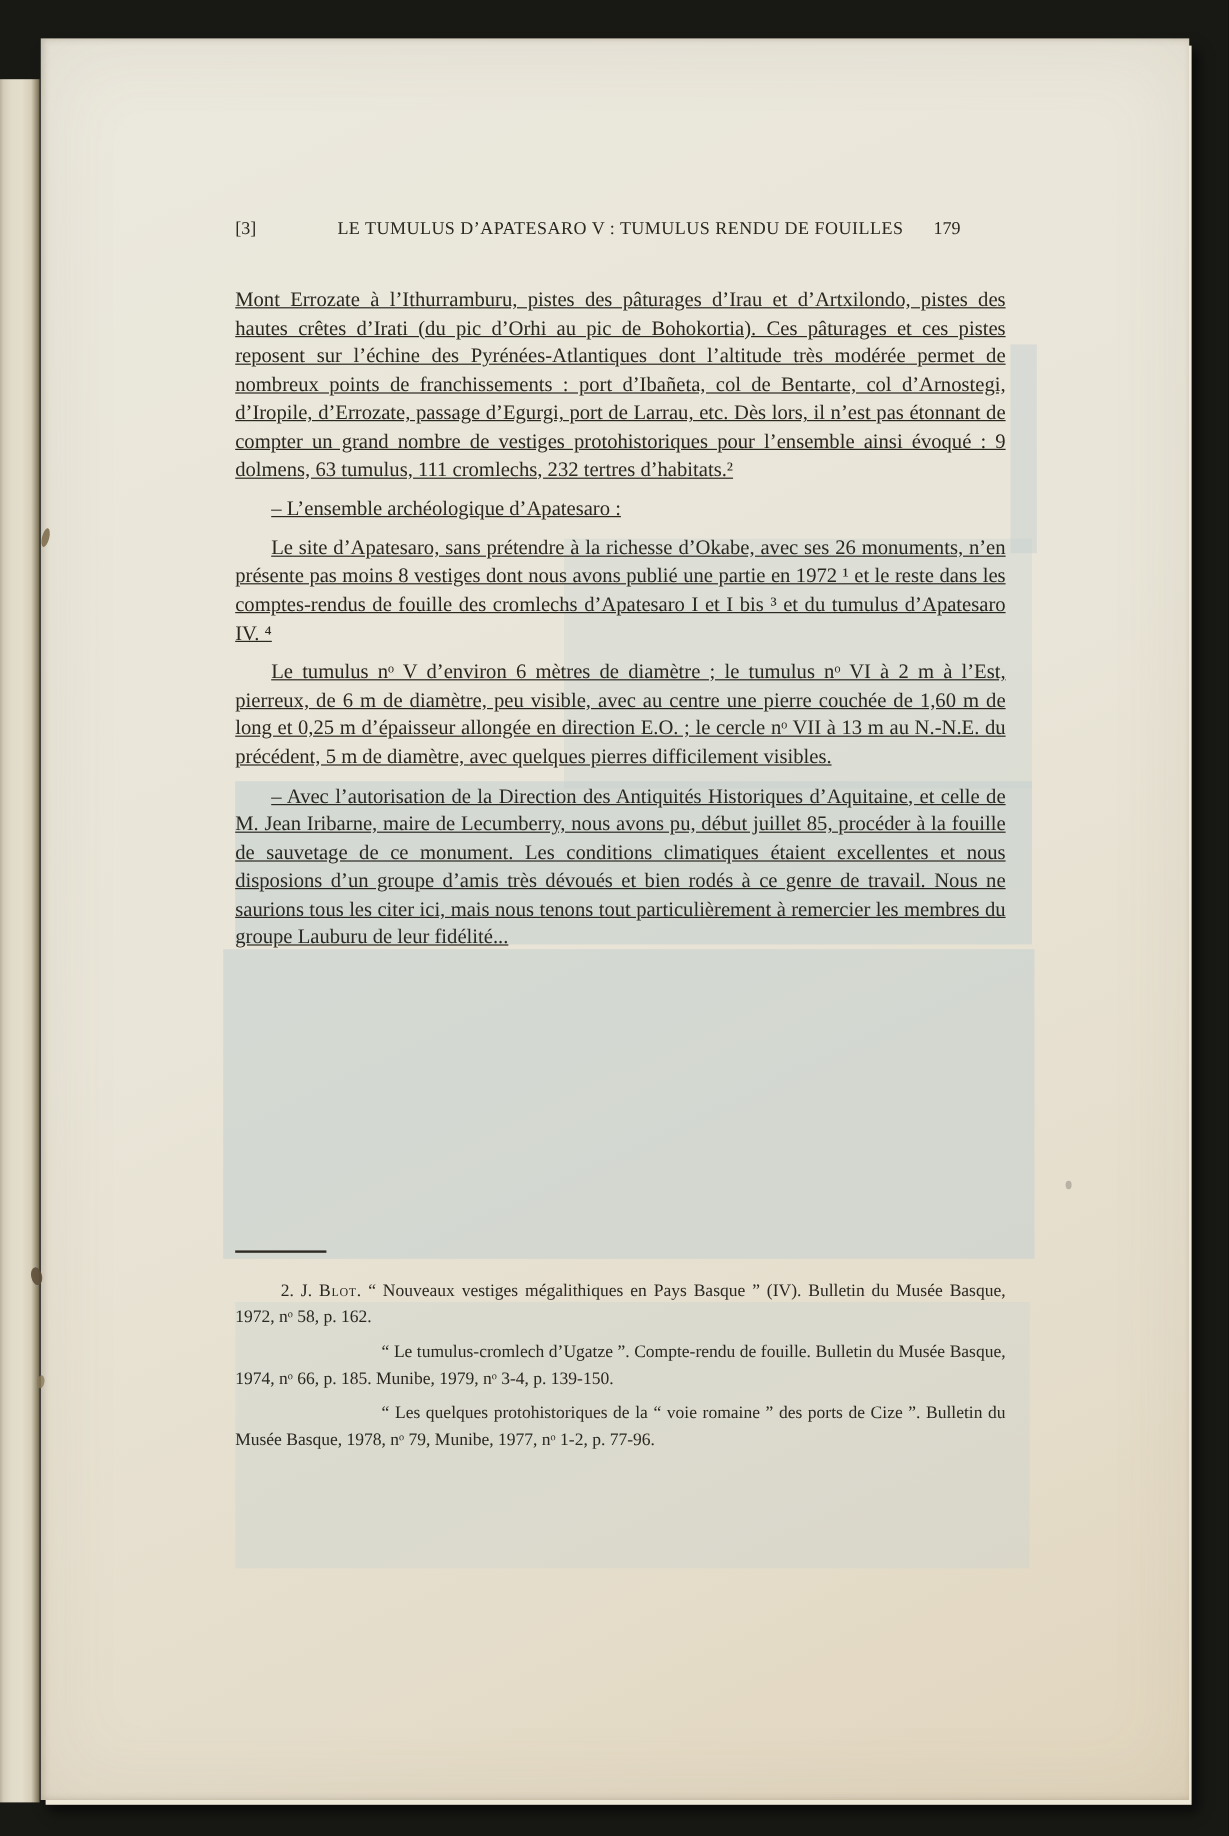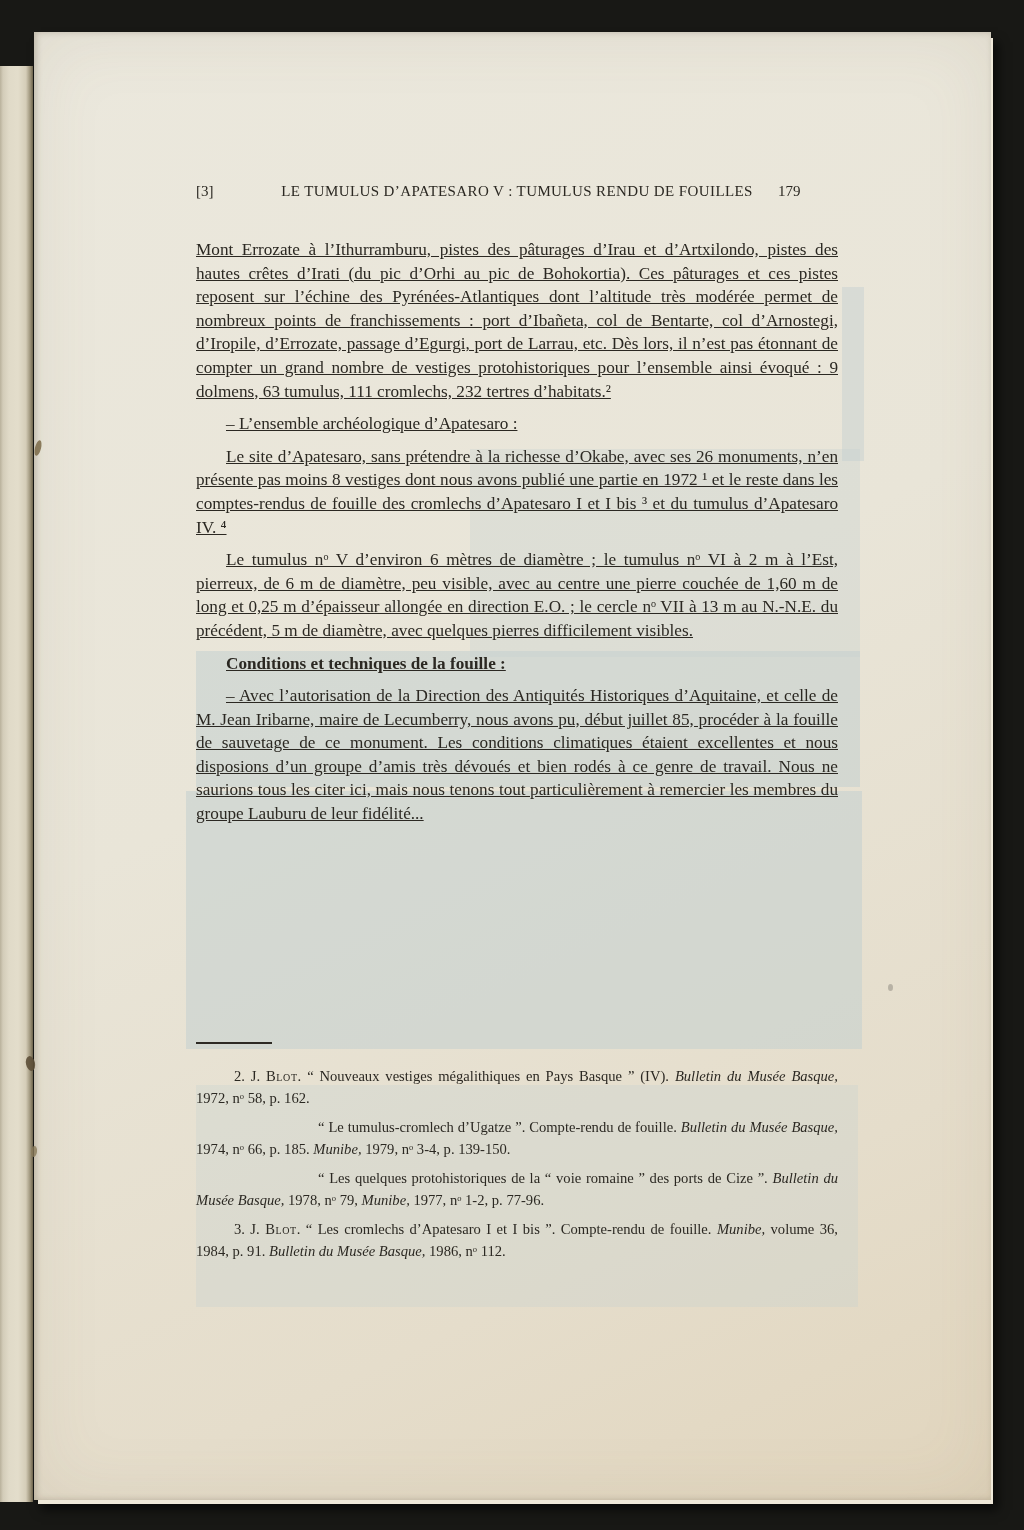--- a/index.html
+++ b/index.html
@@ -65,21 +65,21 @@
     position:absolute;top:1010px;left:0;width:76px;height:0;
     border-top:2px solid #2e2a24;
   }
   .footnotes{
     position:absolute;top:1034px;left:0;width:642px;
     font-size:14.6px;line-height:21.5px;text-align:justify;
   }
   .footnotes p{margin:0 0 8px;}
   .fn-num{text-indent:38px;}
   .fn-sub{text-indent:122px;}
-  .footnotes .italic{font-style:italic;}
+  .footnotes .italic{}
   .footnotes .smallcaps{font-variant:small-caps;letter-spacing:.6px;}
 </style>
 </head>
 <body>
 
 <div class="canvas">
 
   <div class="prev-pages"></div>
 
   <div class="page">
@@ -96,31 +96,29 @@
         <span class="rh-num">[3]</span>
         <span class="rh-title">LE TUMULUS D’APATESARO V : TUMULUS RENDU DE FOUILLES</span>
         <span class="rh-page">179</span>
       </div>
 
       <div class="body-text">
         <p class="flush">Mont Errozate à l’Ithurramburu, pistes des pâturages d’Irau et d’Artxilondo, pistes des hautes crêtes d’Irati (du pic d’Orhi au pic de Bohokortia). Ces pâturages et ces pistes reposent sur l’échine des Pyrénées-Atlantiques dont l’altitude très modérée permet de nombreux points de franchissements : port d’Ibañeta, col de Bentarte, col d’Arnostegi, d’Iropile, d’Errozate, passage d’Egurgi, port de Larrau, etc. Dès lors, il n’est pas étonnant de compter un grand nombre de vestiges protohistoriques pour l’ensemble ainsi évoqué : 9 dolmens, 63 tumulus, 111 cromlechs, 232 tertres d’habitats.²</p>
         <p class="indent">– L’ensemble archéologique d’Apatesaro :</p>
         <p class="indent">Le site d’Apatesaro, sans prétendre à la richesse d’Okabe, avec ses 26 monuments, n’en présente pas moins 8 vestiges dont nous avons publié une partie en 1972 ¹ et le reste dans les comptes-rendus de fouille des cromlechs d’Apatesaro I et I bis ³ et du tumulus d’Apatesaro IV. ⁴</p>
         <p class="indent">Le tumulus nᵒ V d’environ 6 mètres de diamètre ; le tumulus nᵒ VI à 2 m à l’Est, pierreux, de 6 m de diamètre, peu visible, avec au centre une pierre couchée de 1,60 m de long et 0,25 m d’épaisseur allongée en direction E.O. ; le cercle nᵒ VII à 13 m au N.-N.E. du précédent, 5 m de diamètre, avec quelques pierres difficilement visibles.</p>
-        <p class="section-heading">Conditions et techniques de la fouille :</p>
         <p class="indent">– Avec l’autorisation de la Direction des Antiquités Historiques d’Aquitaine, et celle de M. Jean Iribarne, maire de Lecumberry, nous avons pu, début juillet 85, procéder à la fouille de sauvetage de ce monument. Les conditions climatiques étaient excellentes et nous disposions d’un groupe d’amis très dévoués et bien rodés à ce genre de travail. Nous ne saurions tous les citer ici, mais nous tenons tout particulièrement à remercier les membres du groupe Lauburu de leur fidélité...</p>
       </div>
 
       <div class="footnote-rule"></div>
 
       <div class="footnotes">
         <p class="fn-num"><span>2. J. </span><span class="smallcaps">Blot</span><span>. “ Nouveaux vestiges mégalithiques en Pays Basque ” (IV). </span><span class="italic">Bulletin du Musée Basque,</span><span> 1972, nᵒ 58, p. 162.</span></p>
         <p class="fn-sub"><span>“ Le tumulus-cromlech d’Ugatze ”. Compte-rendu de fouille. </span><span class="italic">Bulletin du Musée Basque,</span><span> 1974, nᵒ 66, p. 185. </span><span class="italic">Munibe,</span><span> 1979, nᵒ 3-4, p. 139-150.</span></p>
         <p class="fn-sub"><span>“ Les quelques protohistoriques de la “ voie romaine ” des ports de Cize ”. </span><span class="italic">Bulletin du Musée Basque,</span><span> 1978, nᵒ 79, </span><span class="italic">Munibe,</span><span> 1977, nᵒ 1-2, p. 77-96.</span></p>
-        <p class="fn-num"><span>3. J. </span><span class="smallcaps">Blot</span><span>. “ Les cromlechs d’Apatesaro I et I bis ”. Compte-rendu de fouille. </span><span class="italic">Munibe,</span><span> volume 36, 1984, p. 91. </span><span class="italic">Bulletin du Musée Basque,</span><span> 1986, nᵒ 112.</span></p>
       </div>
 
     </div>
   </div>
 
   <div class="speckle sp1"></div>
   <div class="speckle sp2"></div>
   <div class="speckle sp3"></div>
   <div class="speckle sp4"></div>
 

